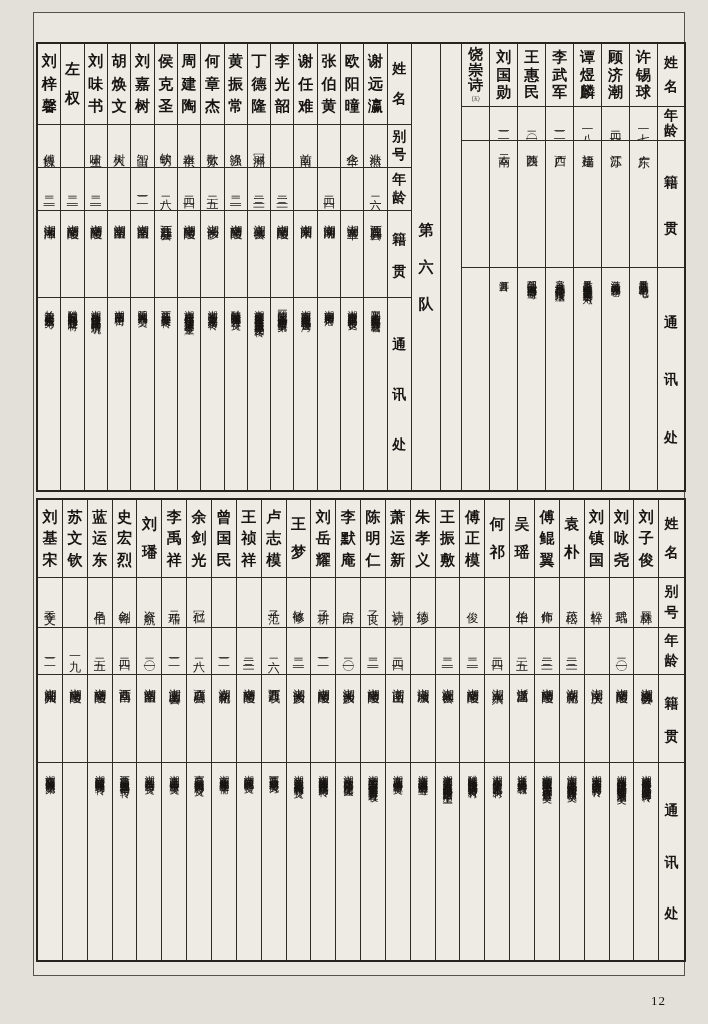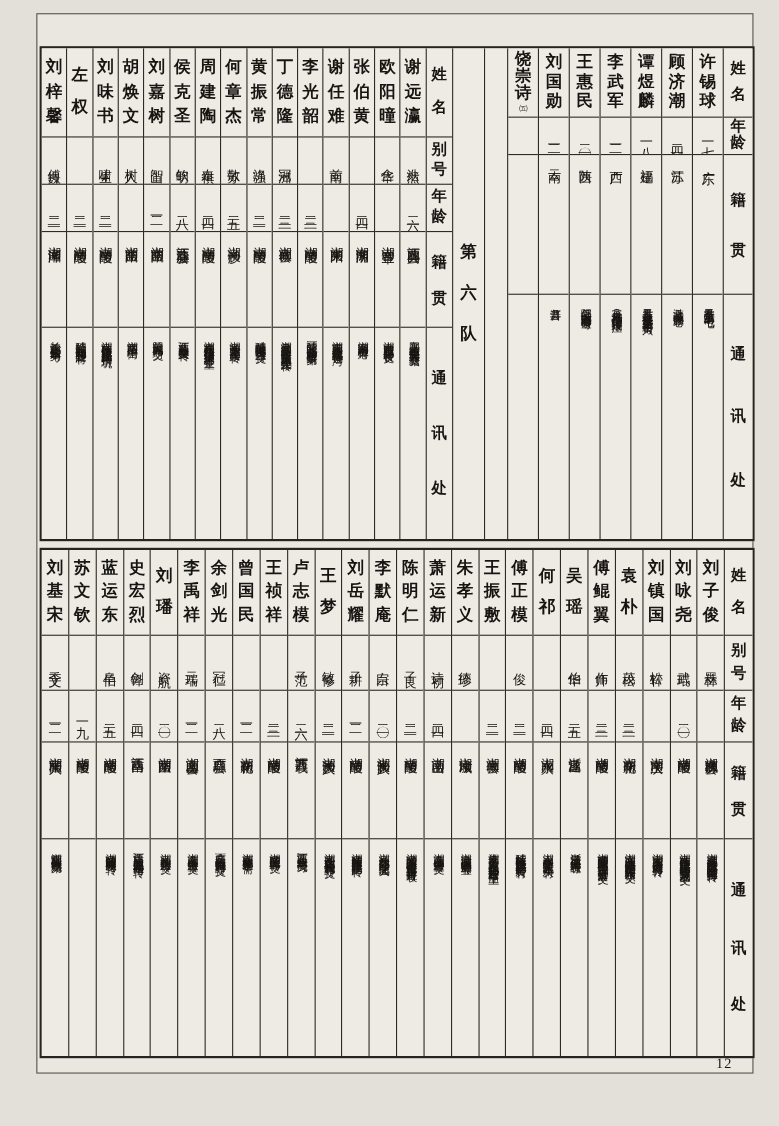--- a/index.html
+++ b/index.html
@@ -30,21 +30,21 @@
   .ch{display:block;line-height:1;}
   .name-chars .ch{font-size:15px;font-weight:600;}
   .header-label .ch{font-size:14px;font-weight:600;}
   .unit-chars{justify-content:center;gap:22px;}
   .unit-chars .ch{font-size:15px;font-weight:600;letter-spacing:0;}
   .vtext{writing-mode:vertical-rl;text-orientation:upright;}
   .small{font-size:12px;letter-spacing:2px;line-height:14px;}
   .origin{font-size:12px;line-height:13px;letter-spacing:1px;}
   .addr{font-size:10px;line-height:11.5px;letter-spacing:1px;}
   .note{font-size:8px;margin-top:2px;line-height:1;}
-  .pageno{position:absolute;left:651px;top:959px;font-size:13px;letter-spacing:1px;text-align:right;}
+  .pageno{position:absolute;left:651px;top:993px;font-size:13px;letter-spacing:1px;text-align:right;}
 </style>
 </head>
 <body>
 
 <div class="frame"></div>
 <div id="table-top" class="rtable" style="left:36px;top:42px;width:650px;height:450px;">
     <div class="col" style="flex: 28 1 0px;">
       <div class="cell cell-name" style="height: 62px;">
         <div class="vchars header-label">
           <span class="ch">姓</span>

